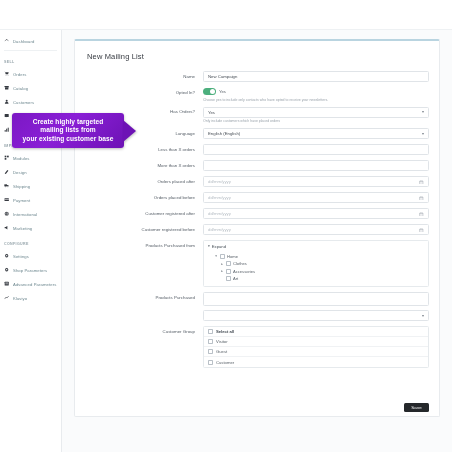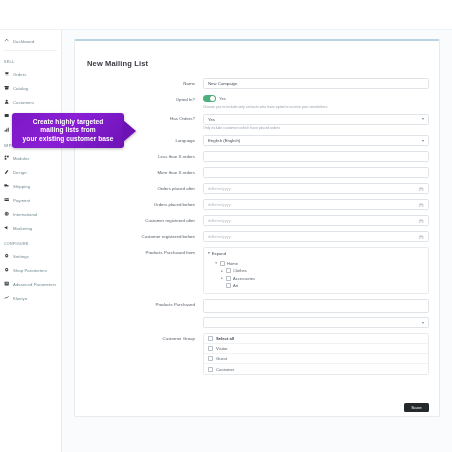--- a/index.html
+++ b/index.html
@@ -81,23 +81,23 @@
     border: 1px solid #e8ebee;
     border-top: 2px solid #b9d4e0;
     border-radius: 2px;
     width: 100%;
     min-height: 378px;
     padding: 9px 10px 10px 10px;
     position: relative;
   }
   .card-title {
     font-size: 7.5px;
-    font-weight: bold;
+    font-weight: normal;
     color: #363a41;
-    margin: 9px 0 10px 2px;
+    margin: 2px 0 10px 2px;
     letter-spacing: 0.15px;
   }
 
   
   .frow {
     display: flex;
     align-items: flex-start;
     margin-bottom: 5px;
     min-height: 11px;
   }

